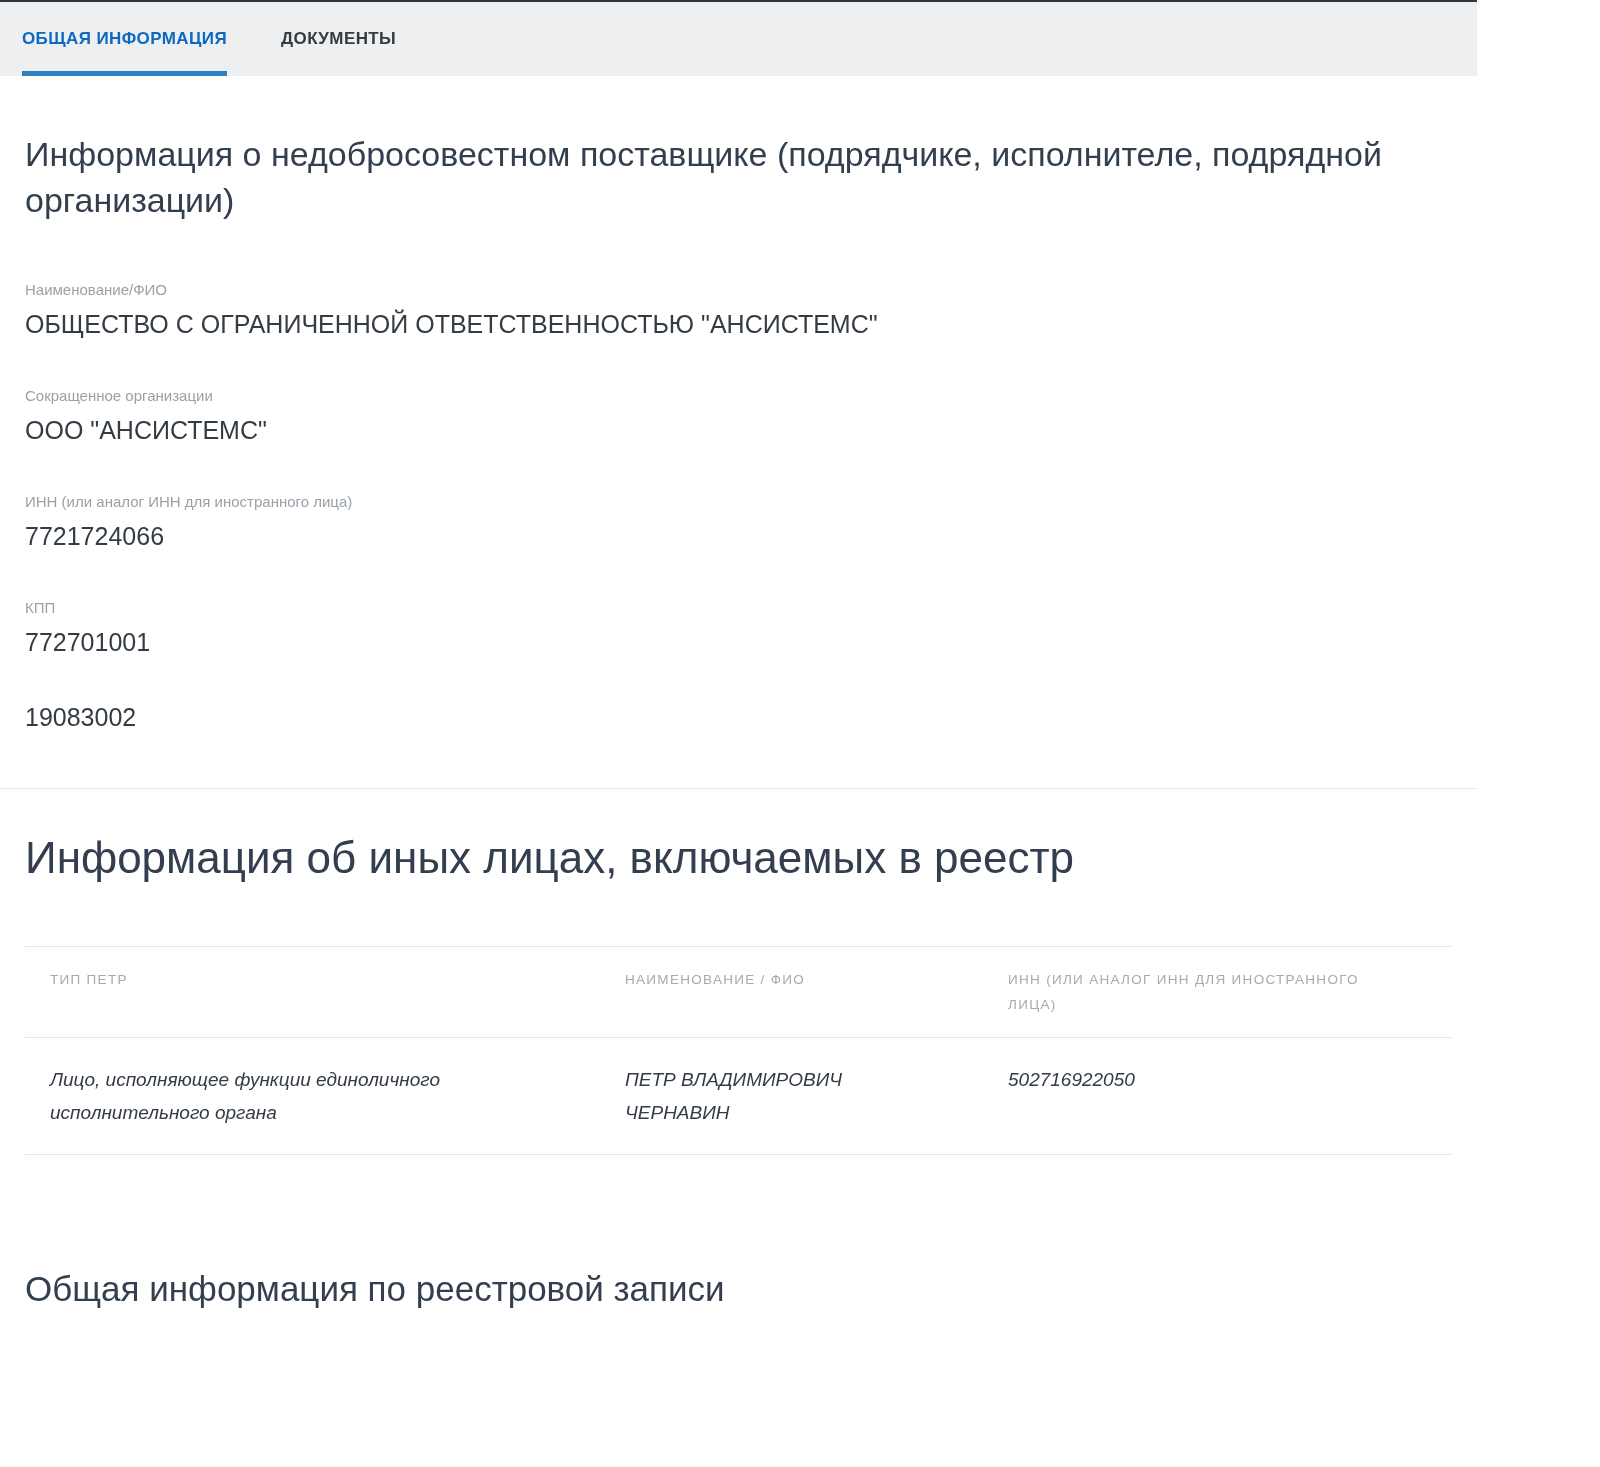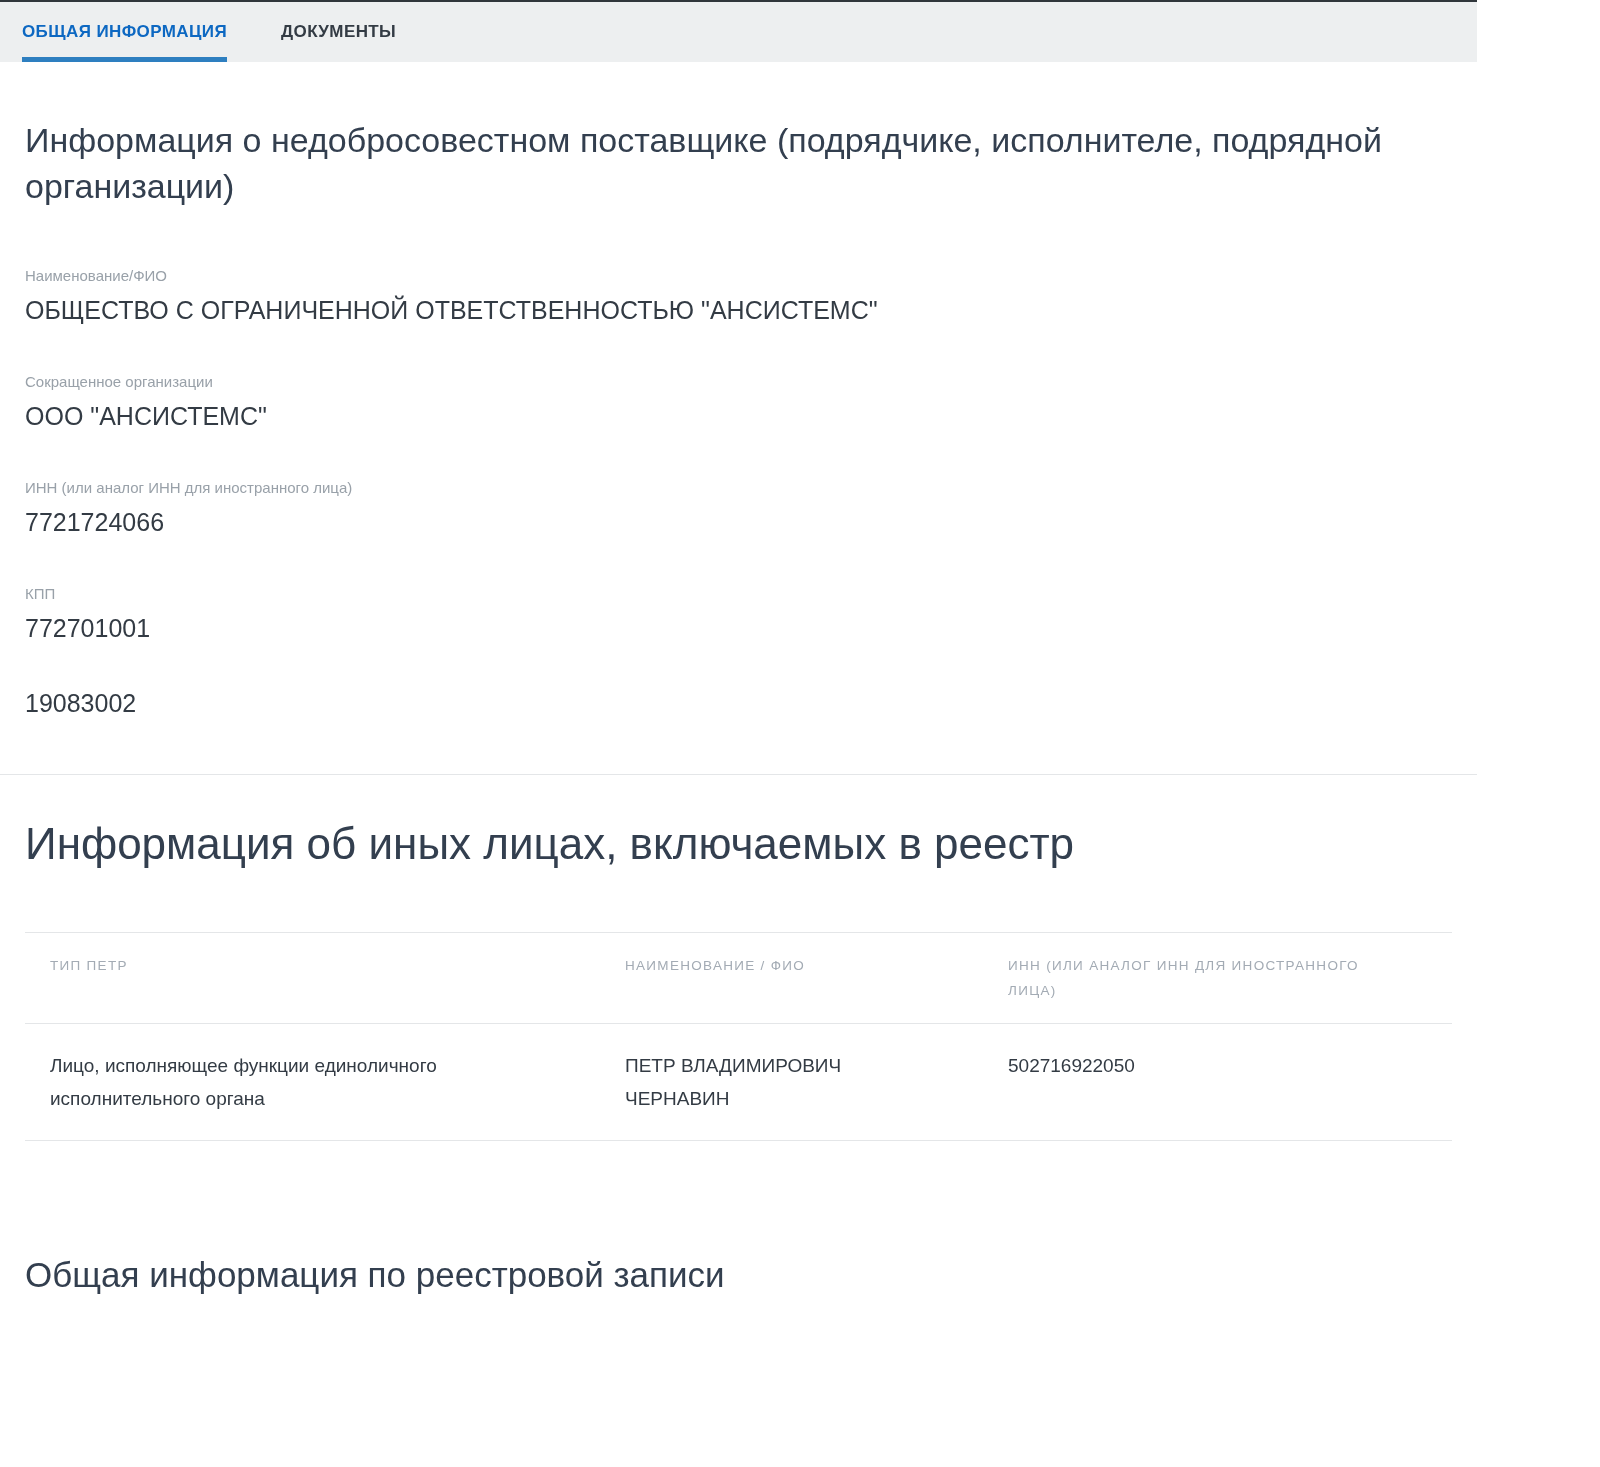--- a/index.html
+++ b/index.html
@@ -7,21 +7,21 @@
     width: 1600px; height: 1467px;
     overflow: hidden;
     background: #ffffff;
     font-family: "Liberation Sans", "DejaVu Sans", sans-serif;
     color: var(--text-dark, #333b44);
   }
   .page { width: 1477px; background: #ffffff; }
 
   
   .tabbar {
-    height: 62px;
+    height: 76px;
     background: var(--tabbar-bg, #edeff0);
     border-top: 2px solid var(--top-border, #30363b);
     display: flex;
     align-items: stretch;
     padding-left: 22px;
   }
   .tab {
     display: flex;
     align-items: center;
     margin-right: 54px;
@@ -97,20 +97,21 @@
   }
   .th:first-child { padding-left: 25px; }
   .th .inner-inn { max-width: 395px; }
 
   .trow { border-bottom: 1px solid var(--line, #e4e6e8); }
   .td {
     font-size: 19px;
     line-height: 33px;
     color: var(--text-dark, #333b44);
     padding: 25px 25px 25px 0;
+    font-style: italic;
   }
   .td:first-child { padding-left: 25px; }
   .td .inner-type { max-width: 520px; }
   .td .inner-name { max-width: 250px; }
 
   .h-cutoff {
     margin: 110px 25px 0;
     font-size: 35px;
     font-weight: 400;
     line-height: 48px;

